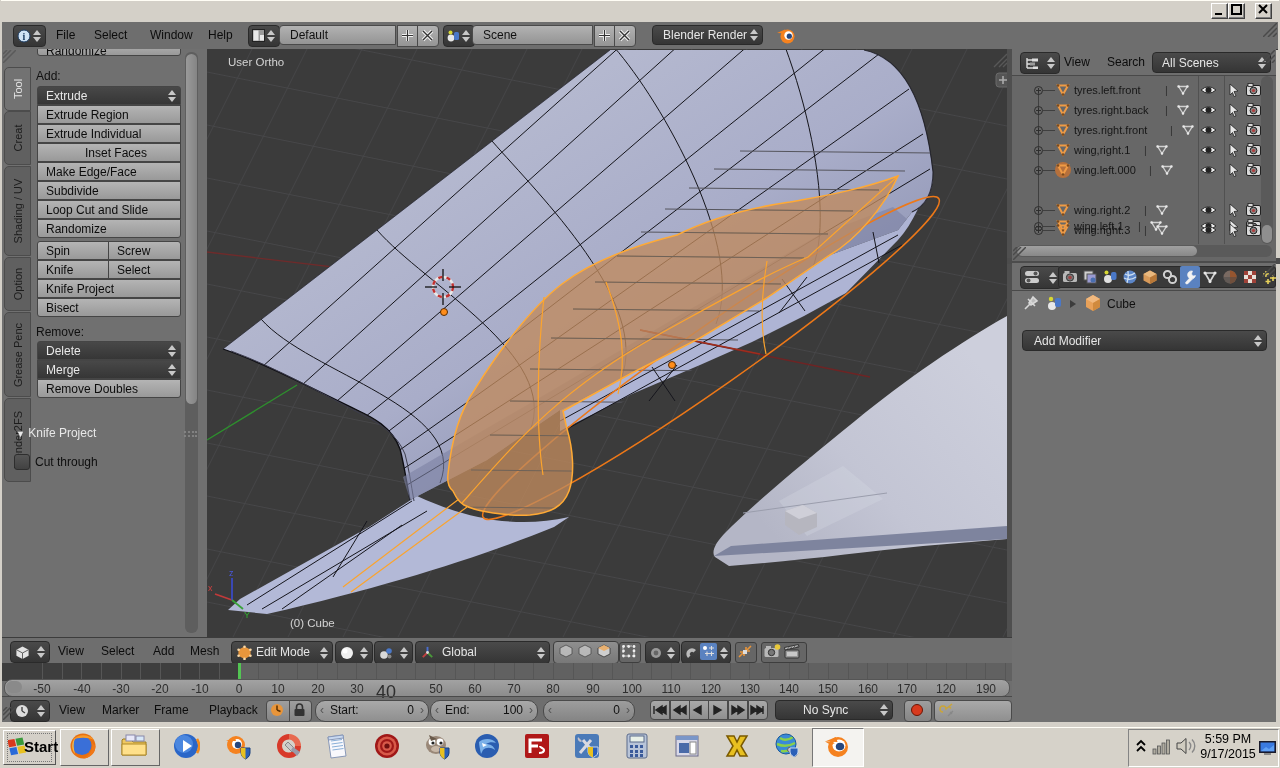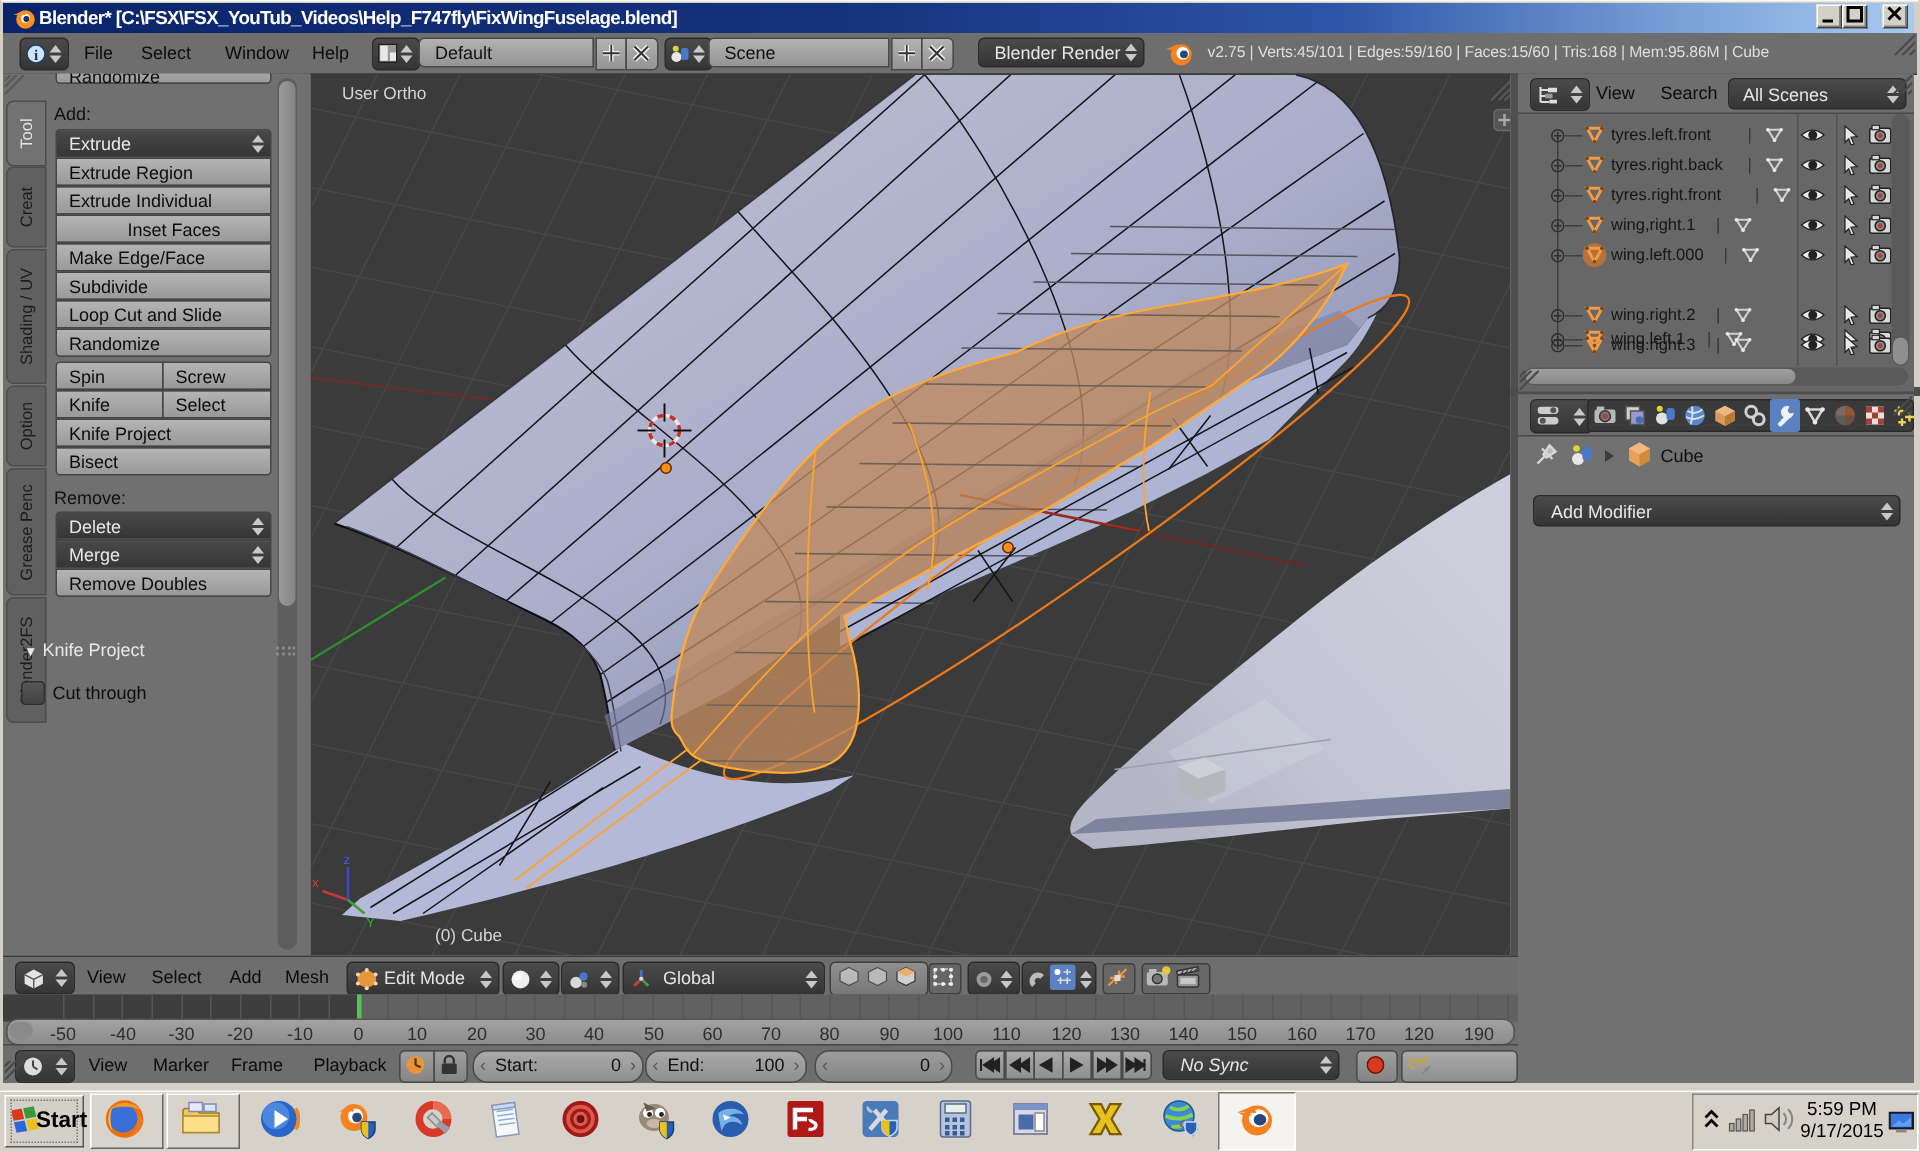--- a/index.html
+++ b/index.html
@@ -30,29 +30,20 @@
  border-radius:5px 0 0 5px;color:#1c1c1c;font-size:11px;}
 .vtab span{position:absolute;left:50%;top:50%;transform:translate(-50%,-50%) rotate(-90deg);white-space:nowrap;}
 .vtab.act{background:#727272;color:#e3e3e3;}
 </style></head>
 <body>
 <div id="page">
 
 <div class="abs" style="left:0;top:0;width:1280px;height:768px;background:#d4d0c8;"></div>
 <div class="abs" style="left:1px;top:0;width:1278px;height:1px;background:#fffdf5;"></div>
 
-<div class="abs" id="titlebar">
-  <svg class="abs" style="left:6px;top:2px" width="16" height="16" viewBox="0 0 16 16">
-   <circle cx="9" cy="9" r="6.2" fill="#ff8e1e"></circle>
-        <circle cx="9" cy="8.2" r="3" fill="#fff"></circle>
-        <circle cx="9.6" cy="8.6" r="2" fill="#1b2f5e"></circle>
-   <path d="M1,6 L8,3 L9,6 Z" fill="#ff8e1e"></path>
-  </svg>
-  <span class="ttl">Blender* [C:\FSX\FSX_YouTub_Videos\Help_F747fly\FixWingFuselage.blend]</span>
-</div>
 <div class="capbtn" style="right:52px;"><svg width="13" height="12">
         <rect x="2" y="9" width="7" height="2" fill="#000"></rect>
       </svg></div>
 <div class="capbtn" style="right:35px;"><svg width="13" height="12">
         <rect x="2" y="1" width="9" height="9" fill="none" stroke="#000" stroke-width="2"></rect>
       </svg></div>
 <div class="capbtn" style="right:8px;"><svg width="13" height="12">
         <path d="M2,1 L10,9 M10,1 L2,9" stroke="#000" stroke-width="2"></path>
       </svg></div>
 
@@ -110,21 +101,20 @@
           <path d="M2,2 L11,11 M11,2 L2,11" stroke="#333" stroke-width="1.4"></path>
         </svg>
       </div>
   <div class="abs dk" style="left:650px;top:3px;width:111px;height:20px;line-height:19px;padding-left:10px;box-sizing:border-box;">Blender Render<div class="updn"></div></div>
   <svg class="abs" style="left:773px;top:4px" width="22" height="19" viewBox="0 0 22 19">
     <path d="M2,7 L10,3.5 L12,7.5 Z" fill="#f5821f"></path>
     <circle cx="12.5" cy="10.5" r="7" fill="#f5821f"></circle>
         <circle cx="13.5" cy="9.5" r="4.2" fill="#fff"></circle>
         <circle cx="14.3" cy="10.2" r="2.6" fill="#26477e"></circle>
   </svg>
-  <span class="abs" style="left:803px;top:7px;font-size:10.5px;letter-spacing:-0.1px;color:#dedede;">v2.75 | Verts:45/101 | Edges:59/160 | Faces:15/60 | Tris:168 | Mem:95.86M | Cube</span>
   <svg class="abs" style="left:1261px;top:1px" width="14" height="14">
         <path d="M14,0 L0,14 M14,5 L5,14 M14,10 L10,14" stroke="#4a4a4a" stroke-width="1.5"></path>
       </svg>
 </div>
 
 <div class="abs" id="shelfarea" style="left:2px;top:49px;width:205px;height:588px;background:#707070;overflow:hidden;">
 
   <div class="vtab act" style="top:18px;height:42px;">
         <span>Tool</span>
       </div>
@@ -993,21 +983,21 @@
   <div class="abs" style="left:4px;top:18px;width:16px;height:12px;background:#8a8a8a;border-radius:6px;"></div>
   <span class="abs" style="left:20px;top:19px;width:40px;text-align:center;font-size:12px;color:#2e2e2e;">-50</span>
 <span class="abs" style="left:60px;top:19px;width:40px;text-align:center;font-size:12px;color:#2e2e2e;">-40</span>
 <span class="abs" style="left:99px;top:19px;width:40px;text-align:center;font-size:12px;color:#2e2e2e;">-30</span>
 <span class="abs" style="left:138px;top:19px;width:40px;text-align:center;font-size:12px;color:#2e2e2e;">-20</span>
 <span class="abs" style="left:178px;top:19px;width:40px;text-align:center;font-size:12px;color:#2e2e2e;">-10</span>
 <span class="abs" style="left:217px;top:19px;width:40px;text-align:center;font-size:12px;color:#2e2e2e;">0</span>
 <span class="abs" style="left:256px;top:19px;width:40px;text-align:center;font-size:12px;color:#2e2e2e;">10</span>
 <span class="abs" style="left:296px;top:19px;width:40px;text-align:center;font-size:12px;color:#2e2e2e;">20</span>
 <span class="abs" style="left:335px;top:19px;width:40px;text-align:center;font-size:12px;color:#2e2e2e;">30</span>
-<span class="abs" style="left:374px;top:19px;width:40px;text-align:center;font-size:12px;color:#2e2e2e;">40</span>
+<span class="abs" style="left:374px;top:19px;width:40px;font-size:18px;color:#2e2e2e;">40</span>
 <span class="abs" style="left:414px;top:19px;width:40px;text-align:center;font-size:12px;color:#2e2e2e;">50</span>
 <span class="abs" style="left:453px;top:19px;width:40px;text-align:center;font-size:12px;color:#2e2e2e;">60</span>
 <span class="abs" style="left:492px;top:19px;width:40px;text-align:center;font-size:12px;color:#2e2e2e;">70</span>
 <span class="abs" style="left:531px;top:19px;width:40px;text-align:center;font-size:12px;color:#2e2e2e;">80</span>
 <span class="abs" style="left:571px;top:19px;width:40px;text-align:center;font-size:12px;color:#2e2e2e;">90</span>
 <span class="abs" style="left:610px;top:19px;width:40px;text-align:center;font-size:12px;color:#2e2e2e;">100</span>
 <span class="abs" style="left:649px;top:19px;width:40px;text-align:center;font-size:12px;color:#2e2e2e;">110</span>
 <span class="abs" style="left:689px;top:19px;width:40px;text-align:center;font-size:12px;color:#2e2e2e;">120</span>
 <span class="abs" style="left:728px;top:19px;width:40px;text-align:center;font-size:12px;color:#2e2e2e;">130</span>
 <span class="abs" style="left:767px;top:19px;width:40px;text-align:center;font-size:12px;color:#2e2e2e;">140</span>
@@ -1085,21 +1075,21 @@
         <g fill="#222" stroke="#222" stroke-width="1.4">
           <path d="M4,4 L10,8 L4,12 Z M10,4 L16,8 L10,12 Z"></path>
         </g>
       </svg>
 <div class="abs" style="left:746px;top:37px;width:20px;height:20px;background:linear-gradient(#a9a9a9,#8f8f8f);border:1px solid #4a4a4a;border-radius:0 4px 4px 0;box-sizing:border-box;"></div>
 <svg class="abs" style="left:746px;top:39px" width="20" height="16" viewBox="0 0 20 16">
         <g fill="#222" stroke="#222" stroke-width="1.4">
           <path d="M15,4 V12 M3,4 L9,8 L3,12 Z M9,4 L15,8 L9,12 Z"></path>
         </g>
       </svg>
-  <div class="abs dk" style="left:773px;top:37px;width:118px;height:20px;line-height:19px;padding-left:11px;box-sizing:border-box;font-style:italic;">No Sync<div class="updn"></div></div>
+  <div class="abs dk" style="left:773px;top:37px;width:118px;height:20px;line-height:19px;padding-left:27px;box-sizing:border-box;">No Sync<div class="updn"></div></div>
   <div class="abs" style="left:902px;top:37px;width:26px;height:20px;background:linear-gradient(#9e9e9e,#858585);border:1px solid #4a4a4a;border-radius:4px;"></div>
   <svg class="abs" style="left:909px;top:41px" width="12" height="12">
         <circle cx="6" cy="6" r="5.5" fill="#d83a1e" stroke="#6a1505"></circle>
       </svg>
   <div class="abs" style="left:932px;top:37px;width:76px;height:20px;background:linear-gradient(#a9a9a9,#8f8f8f);border:1px solid #4a4a4a;border-radius:4px;"></div>
   <svg class="abs" style="left:937px;top:40px" width="16" height="14" viewBox="0 0 16 14">
         <path d="M4,9 A3,3 0 1 1 7,6 L13,1 M10,3.5 L12,5.5" stroke="#caa53a" stroke-width="1.5" fill="none"></path>
         <path d="M9,13 L14,8 M11,9 L13,11" stroke="#888" stroke-width="1.4"></path>
       </svg>
   <svg class="abs" style="left:1px;top:44px" width="13" height="13">

